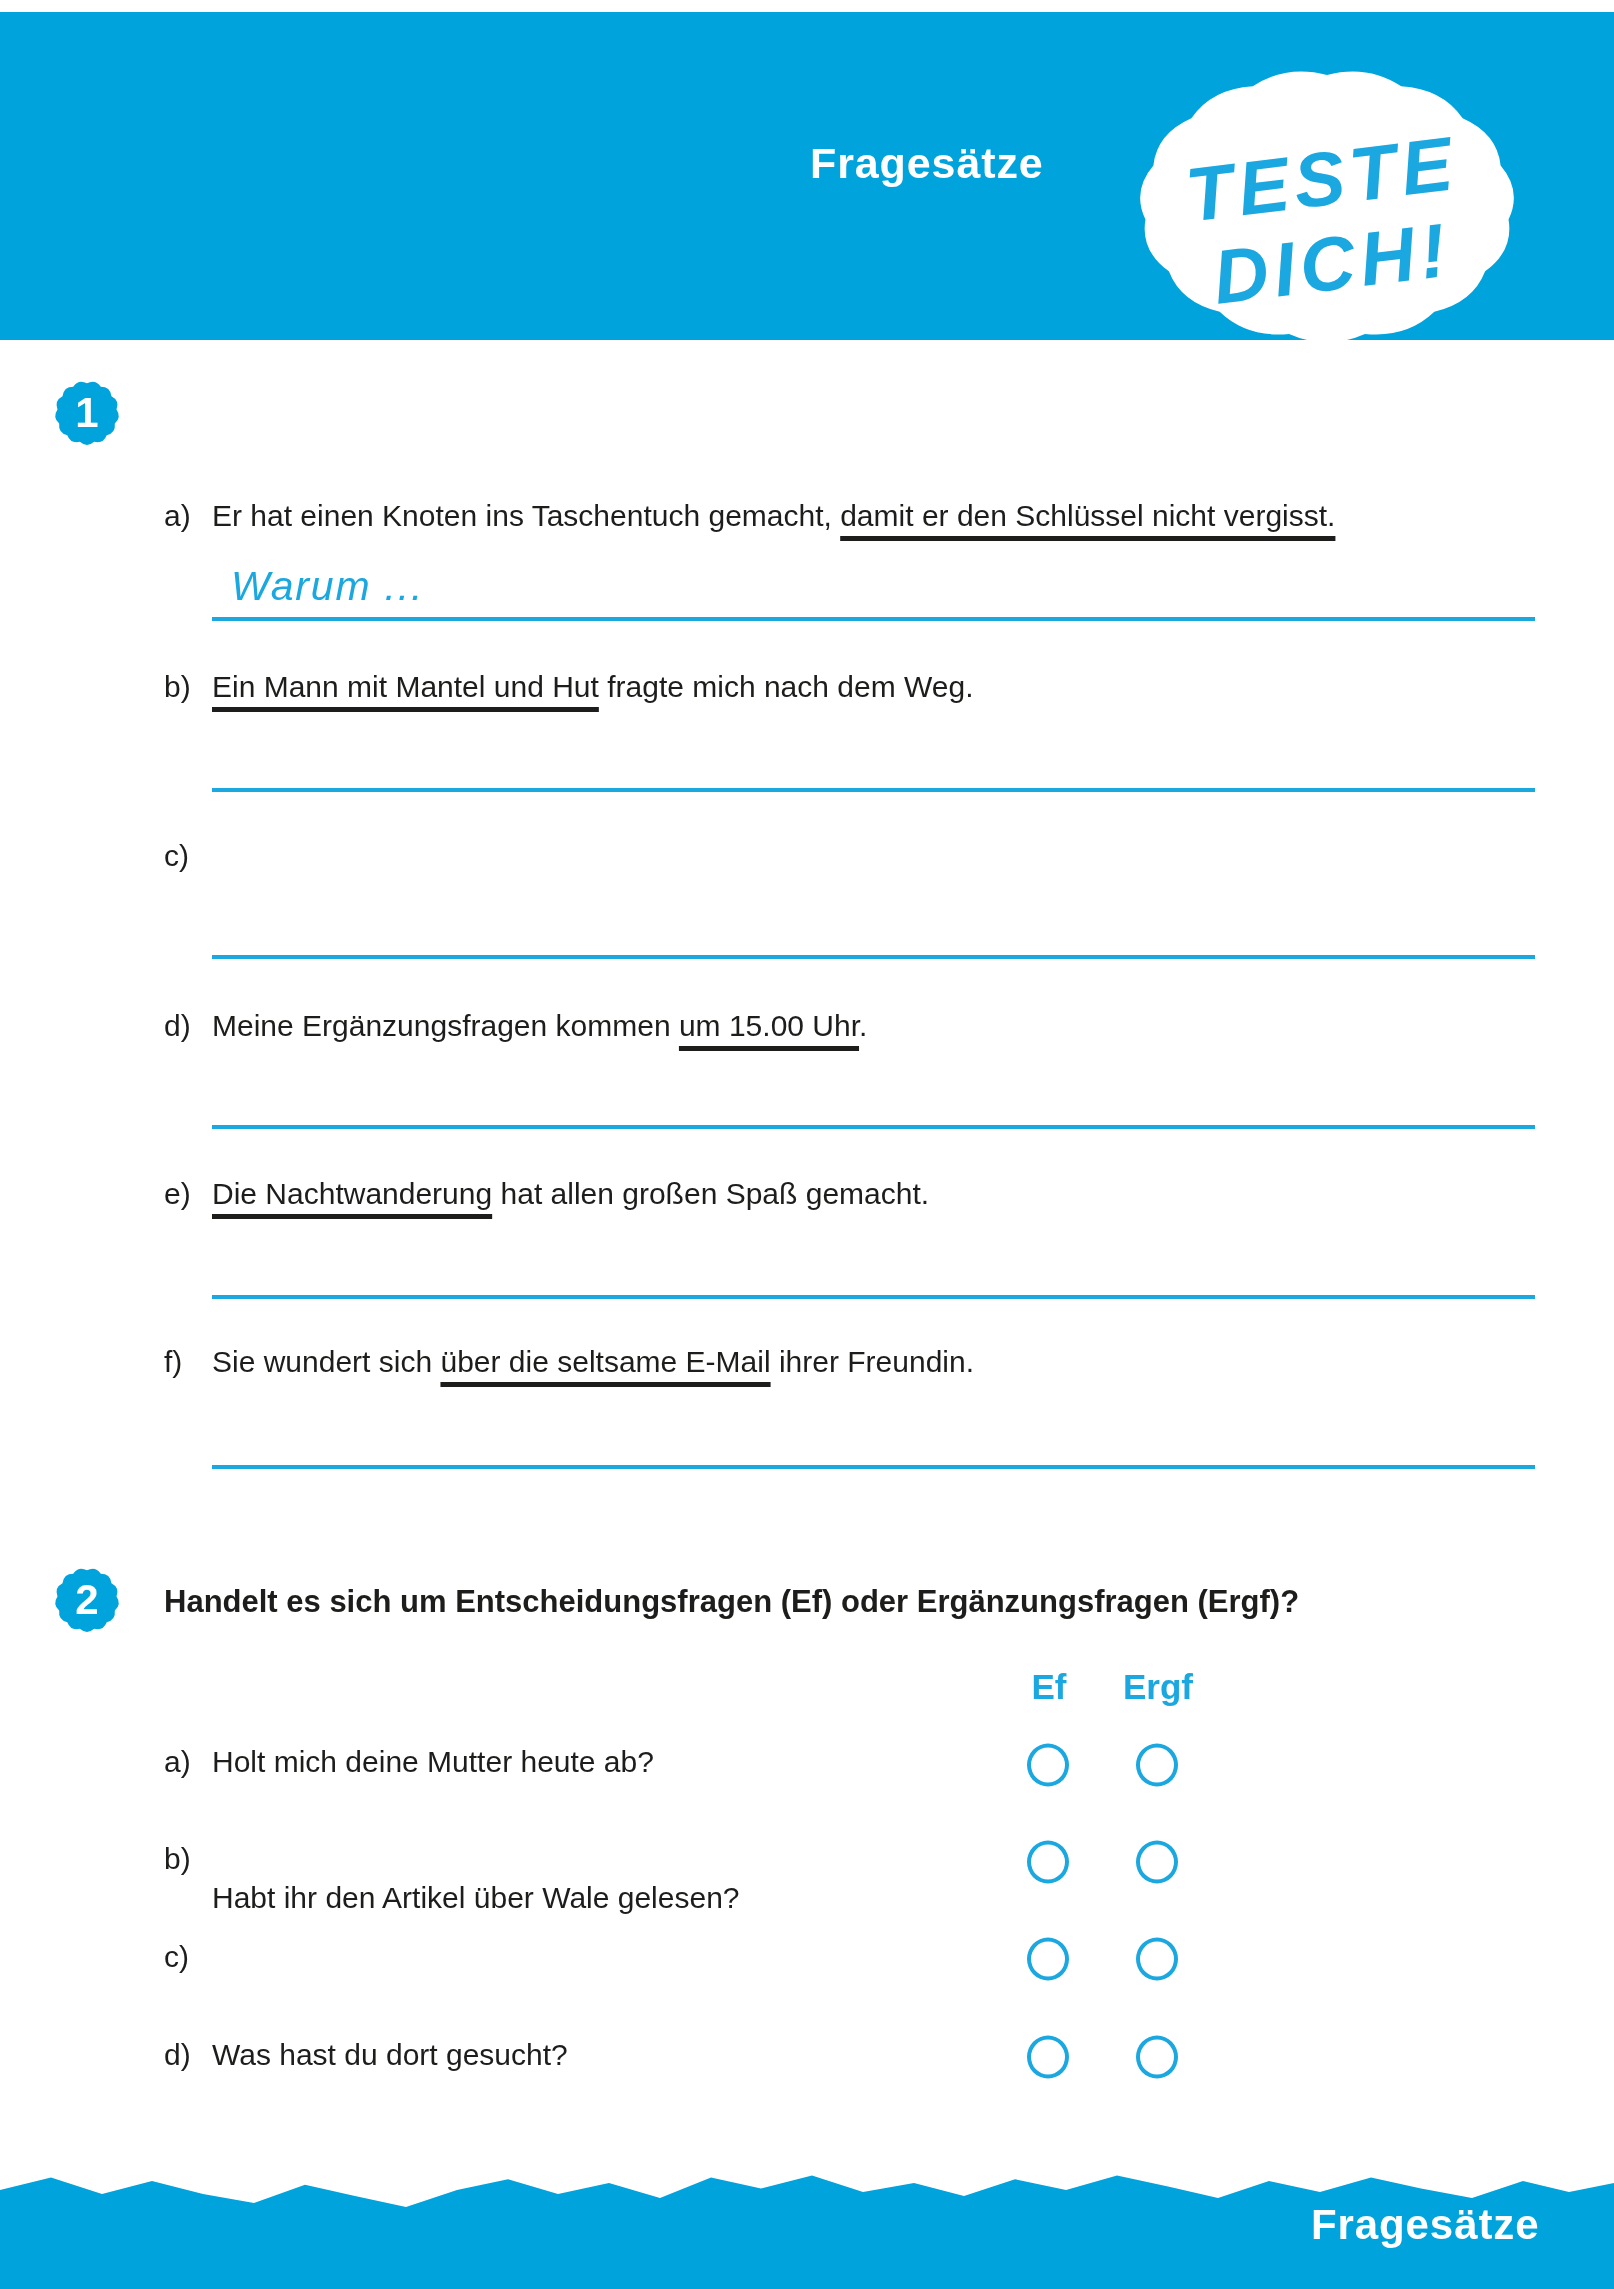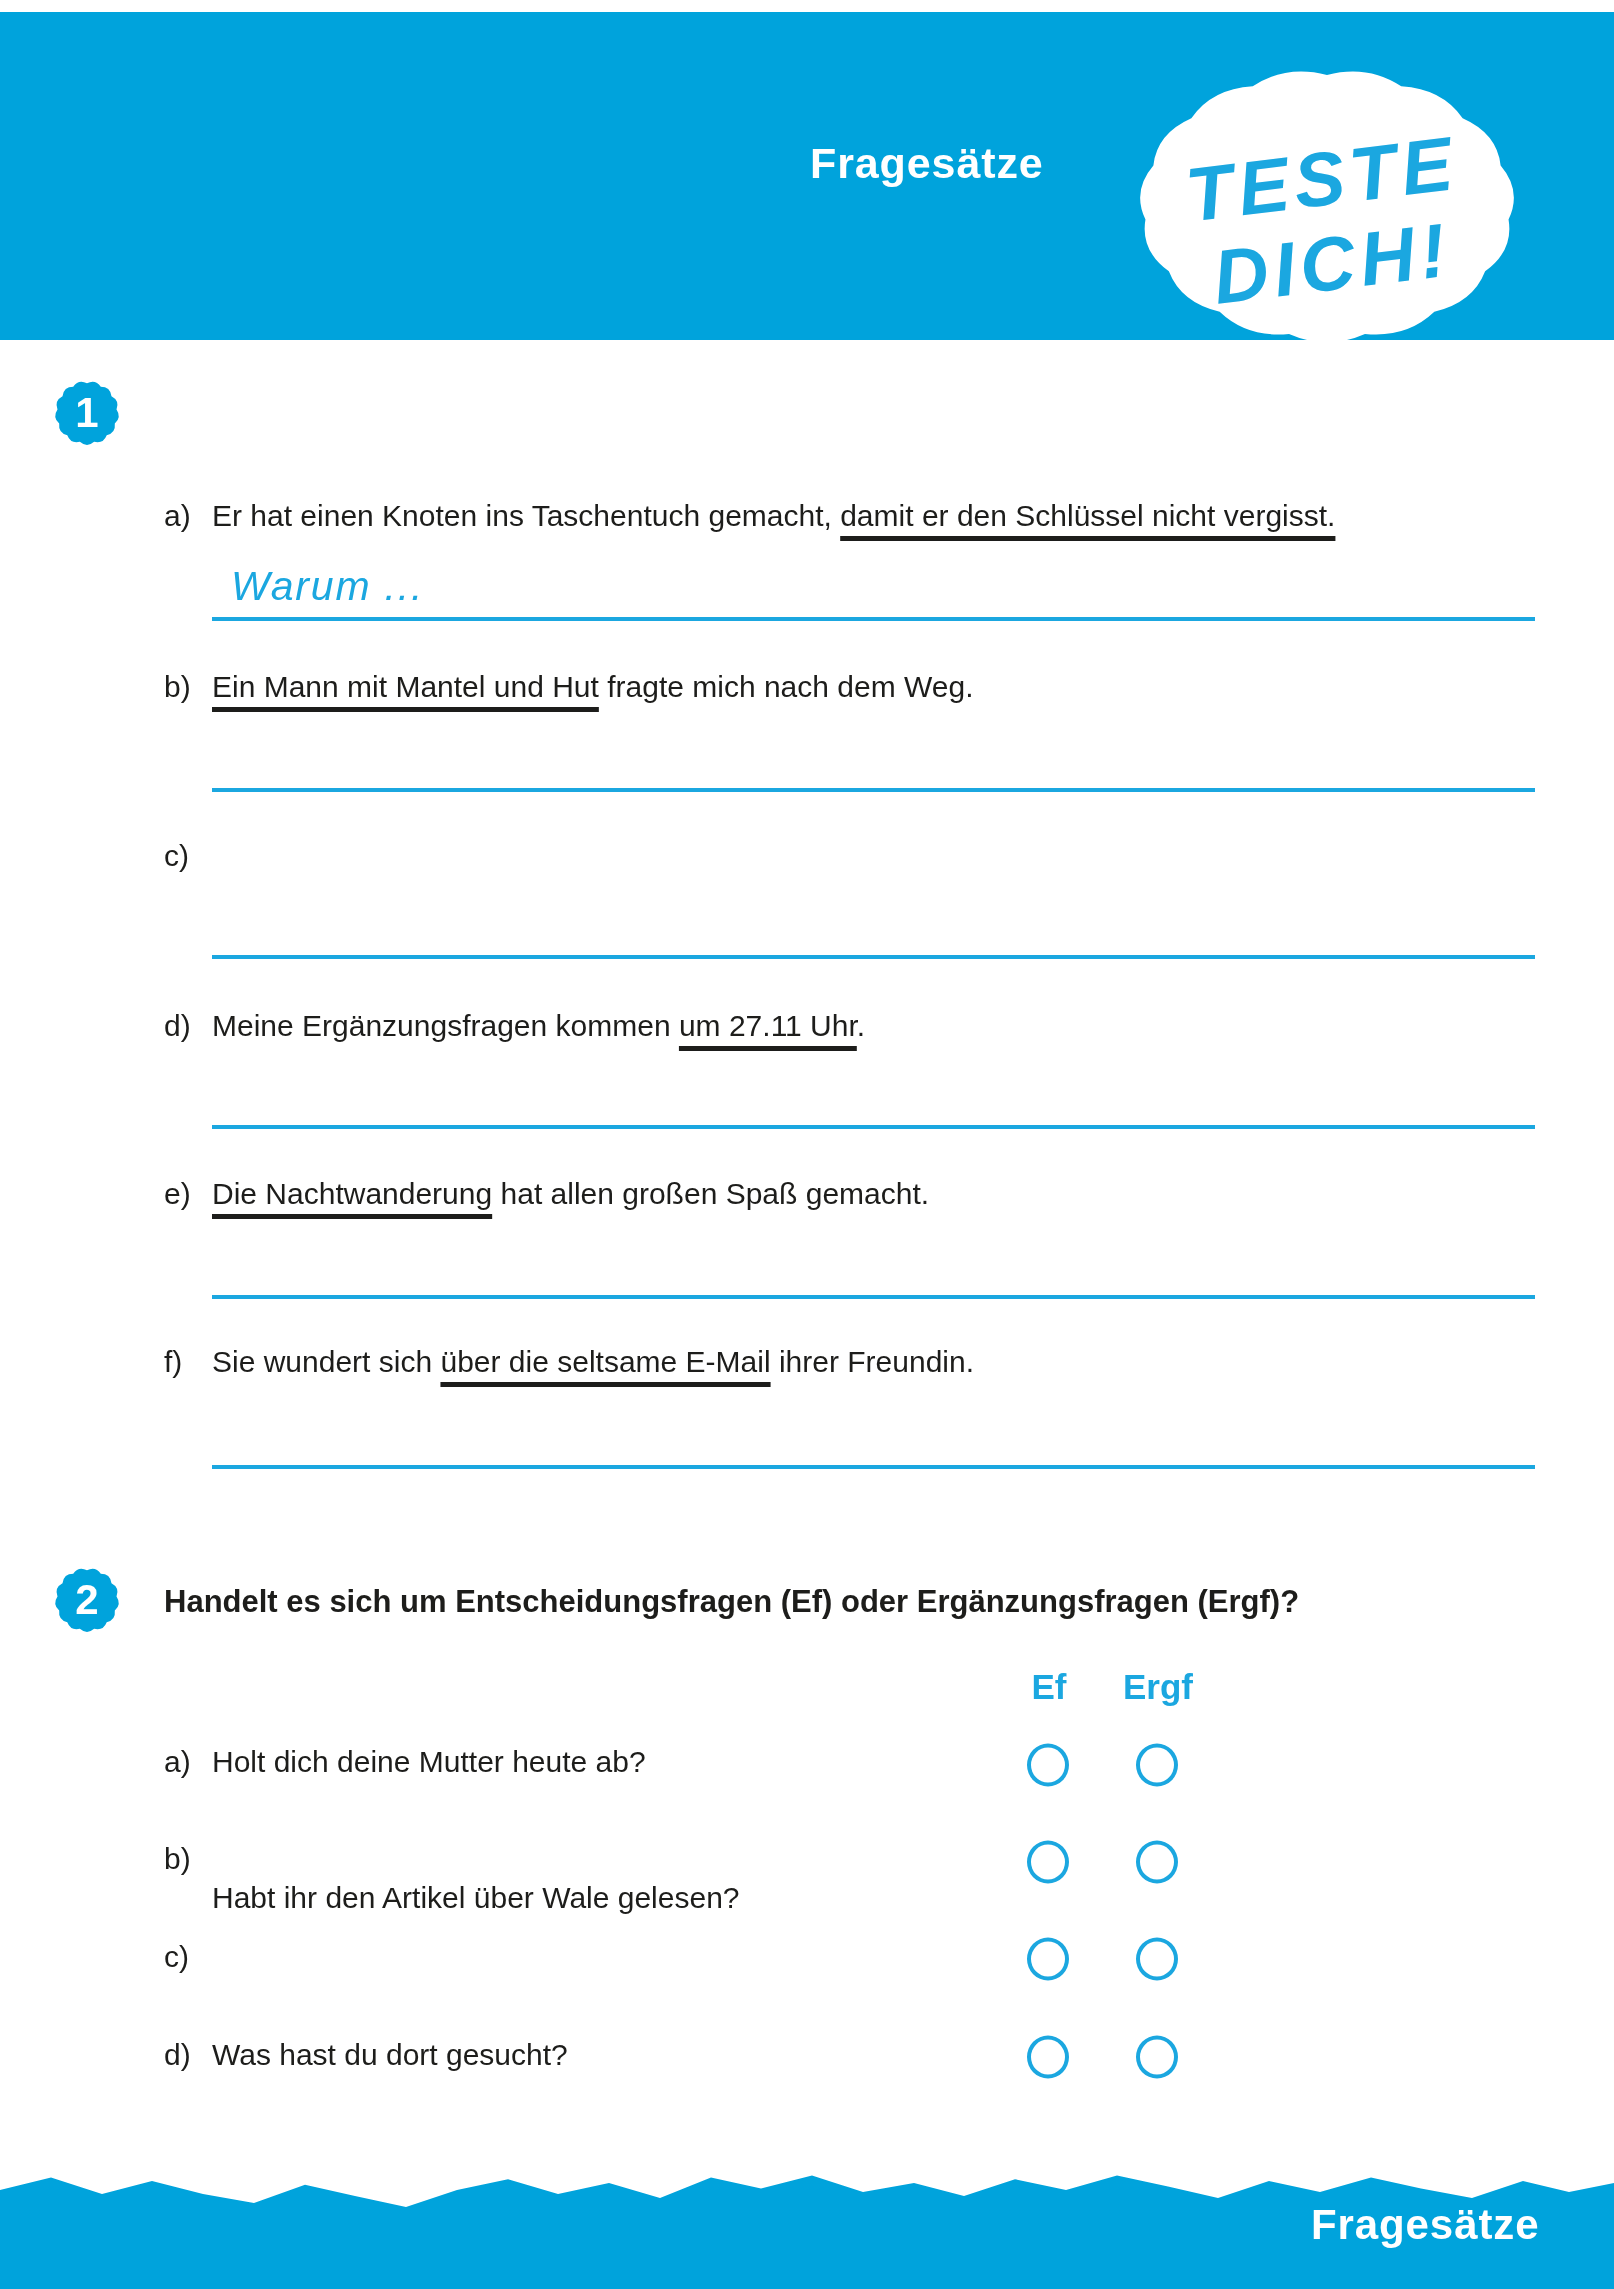--- a/index.html
+++ b/index.html
@@ -123,21 +123,21 @@
   <div class="answer-line" style="top:605px"></div>
 
   <span class="item-label" style="top:658px">b)</span>
   <div class="item-text" style="top:658px"><span></span><span class="ul">Ein Mann mit Mantel und Hut</span><span> fragte mich nach dem Weg.</span></div>
   <div class="answer-line" style="top:776px"></div>
 
   <span class="item-label" style="top:827px">c)</span>
   <div class="answer-line" style="top:943px"></div>
 
   <span class="item-label" style="top:997px">d)</span>
-  <div class="item-text" style="top:997px"><span>Meine Ergänzungsfragen kommen </span><span class="ul">um 27.11 Uhr</span><span>.</span></div>
+  <div class="item-text" style="top:997px"><span>Meine Ergänzungsfragen kommen </span><span class="ul">um 15.00 Uhr</span><span>.</span></div>
   <div class="answer-line" style="top:1113px"></div>
 
   <span class="item-label" style="top:1165px">e)</span>
   <div class="item-text" style="top:1165px"><span></span><span class="ul">Die Nachtwanderung</span><span> hat allen großen Spaß gemacht.</span></div>
   <div class="answer-line" style="top:1283px"></div>
 
   <span class="item-label" style="top:1333px">f)</span>
   <div class="item-text" style="top:1333px"><span>Sie wundert sich </span><span class="ul">über die seltsame E-Mail</span><span> ihrer Freundin.</span></div>
   <div class="answer-line" style="top:1453px"></div>
 
@@ -146,21 +146,21 @@
       <path fill="var(--band-blue)" d="M40.0 7.0 Q49.3 2.1 55.3 10.8 Q65.9 10.8 67.2 21.3 Q76.5 26.2 72.8 36.0 Q78.7 44.7 70.9 51.7 Q72.1 62.2 61.9 64.7 Q58.1 74.5 47.9 72.0 Q40.0 79.0 32.1 72.0 Q21.9 74.5 18.1 64.7 Q7.9 62.2 9.1 51.7 Q1.3 44.7 7.2 36.0 Q3.5 26.2 12.8 21.3 Q14.1 10.8 24.7 10.8 Q30.7 2.1 40.0 7.0 Z"></path>
     </svg>
     <span class="num">2</span>
   </div>
   <div class="instruction" style="top:1572px">Handelt es sich um Entscheidungsfragen (Ef) oder Ergänzungsfragen (Ergf)?</div>
 
   <span class="col-header" style="left:1049px">Ef</span>
   <span class="col-header" style="left:1158px">Ergf</span>
 
   <span class="q-label" style="top:1733px">a)</span>
-  <div class="q-text" style="top:1733px">Holt dich deine Mutter heute ab?</div>
+  <div class="q-text" style="top:1733px">Holt mich deine Mutter heute ab?</div>
   <div class="q-circle" style="left:1048px; top:1753px"></div>
   <div class="q-circle" style="left:1157px; top:1753px"></div>
 
   <span class="q-label" style="top:1830px">b)</span>
   <div class="q-text" style="top:1869px">Habt ihr den Artikel über Wale gelesen?</div>
   <div class="q-circle" style="left:1048px; top:1850px"></div>
   <div class="q-circle" style="left:1157px; top:1850px"></div>
 
   <span class="q-label" style="top:1928px">c)</span>
   <div class="q-circle" style="left:1048px; top:1947px"></div>

